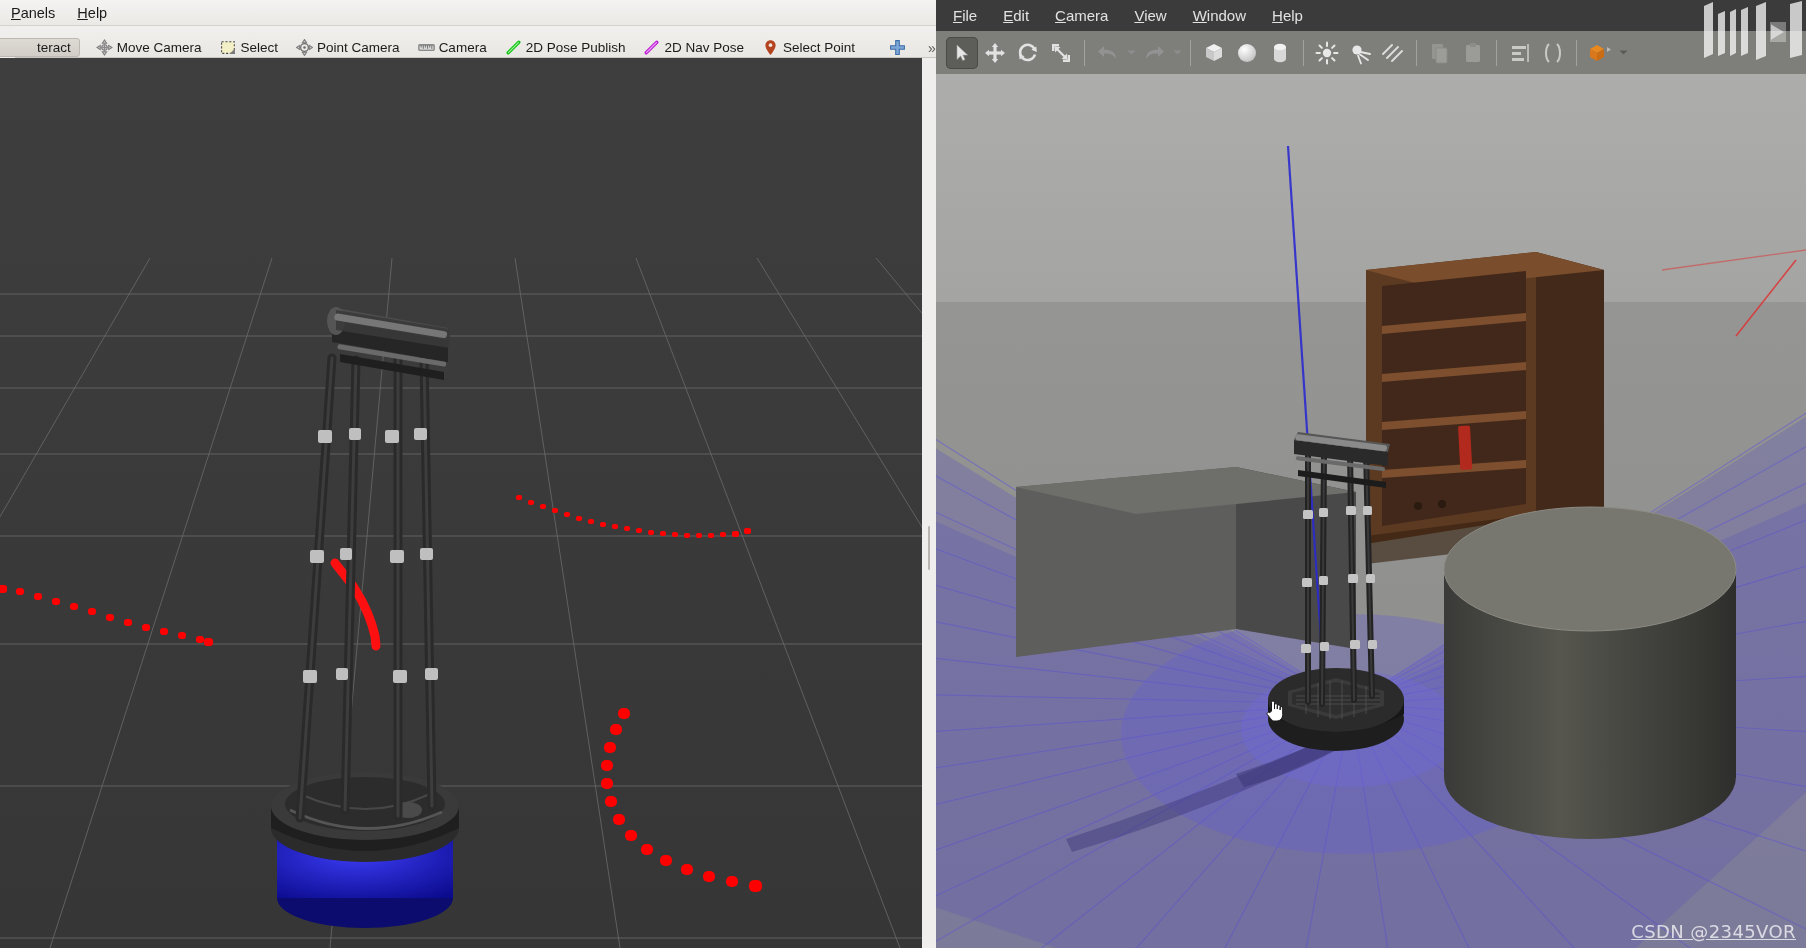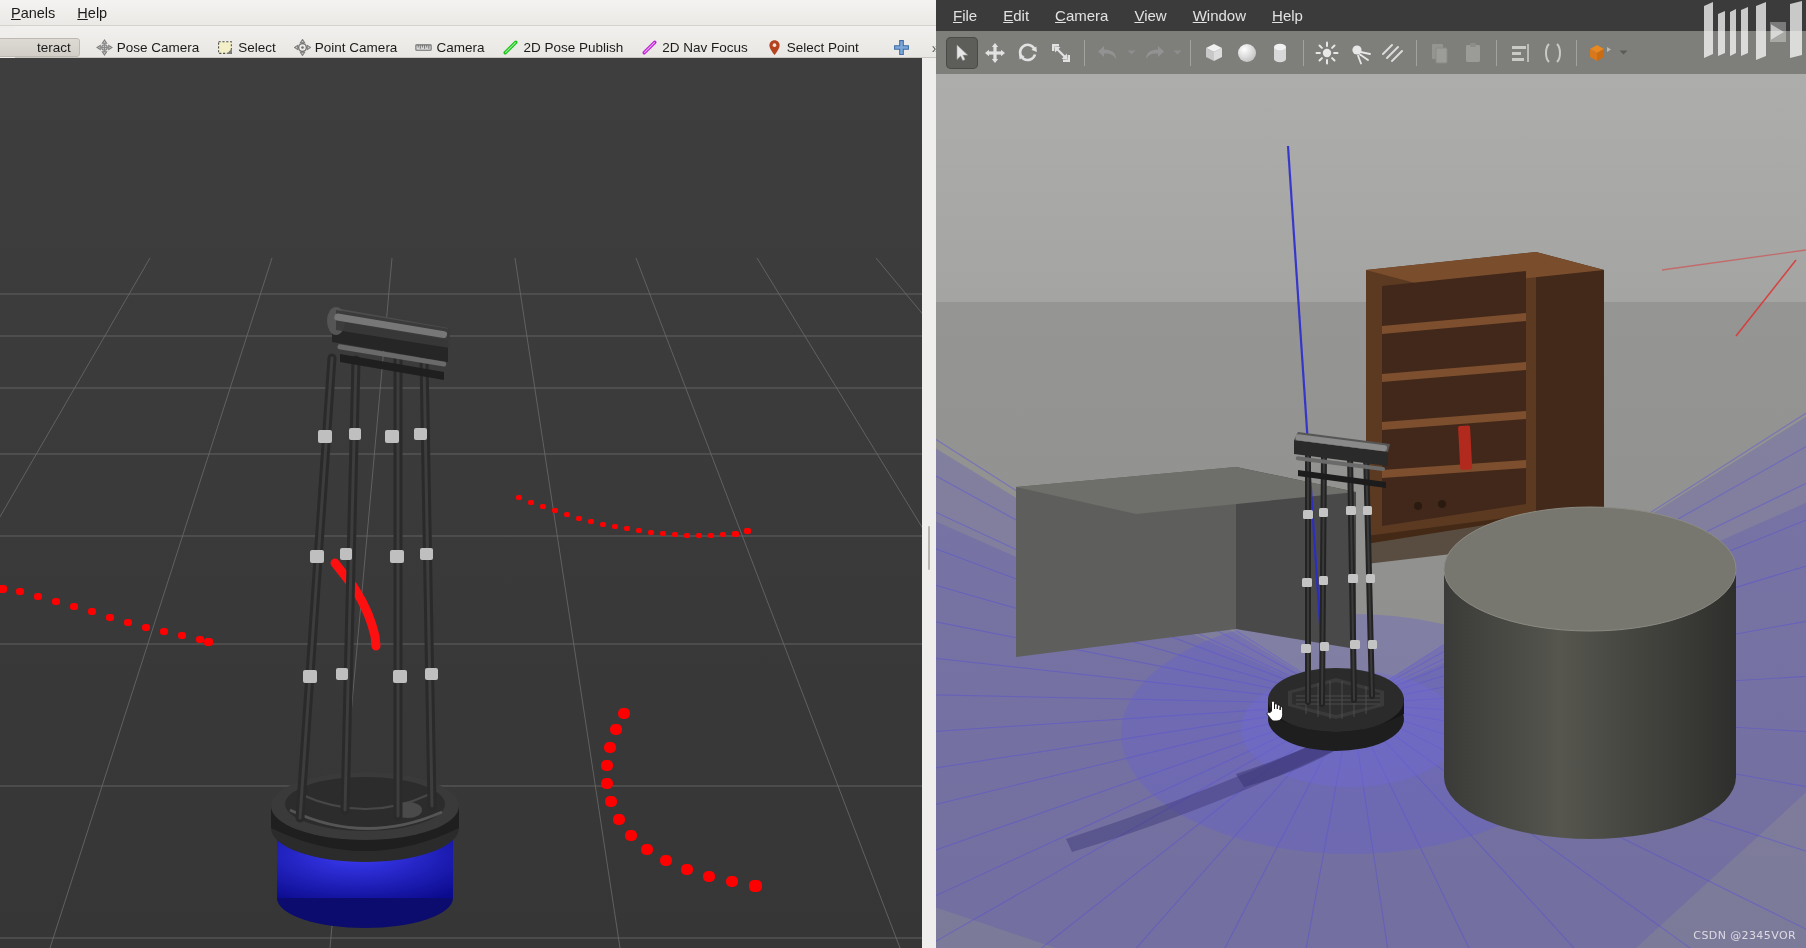--- a/index.html
+++ b/index.html
@@ -116,23 +116,23 @@
     font-size: 36px; letter-spacing: 4px; color: rgba(255,255,255,0.55);
     font-family: "DejaVu Sans", sans-serif; font-weight: 600;
     pointer-events:none; white-space:nowrap;
   }
   #wm-bili {
     position:absolute; left: 1700px; top: 0px; width: 106px; height: 62px;
     pointer-events:none; opacity: .85;
   }
   #wm-csdn {
     position:absolute; right: 10px; bottom: 6px;
-    font-size: 11px; color: rgba(255,255,255,0.72);
+    font-size: 18px; color: rgba(255,255,255,0.72);
     font-family: "DejaVu Sans", sans-serif;
-    letter-spacing: .4px; pointer-events:none;
+    letter-spacing: .4px; pointer-events:none;text-decoration:underline;
   }
 
   #gz-cursor { position:absolute; left:1266px; top:772px; width:18px; height:24px; pointer-events:none;}
 </style>
 </head>
 <body>
 
 <div id="root">
 
   <div id="rviz">
@@ -154,21 +154,21 @@
         <svg class="tb-ico" viewBox="0 0 16 16">
           <g stroke="#7d7d7d" stroke-width="1" fill="#c9c9c9">
             <path d="M8 1 L10 4 L6 4 Z"></path>
               <path d="M8 15 L10 12 L6 12 Z"></path>
             <path d="M1 8 L4 6 L4 10 Z"></path>
               <path d="M15 8 L12 6 L12 10 Z"></path>
             <circle cx="8" cy="8" r="2.6"></circle>
           </g>
           <path d="M8 4 V12 M4 8 H12" stroke="#8a8a8a" stroke-width="1" fill="none"></path>
         </svg>
-        <span>Pose Camera</span>
+        <span>Move Camera</span>
       </div>
 
       <div class="tb-btn">
         <svg class="tb-ico" viewBox="0 0 16 16">
           <rect x="1.5" y="2.5" width="12" height="11" fill="#f3efc6" stroke="#4a4a4a" stroke-width="1" stroke-dasharray="2 1.6"></rect>
           <path d="M9 14 L14 14 L14 9 Z" fill="#7b7b7b"></path>
         </svg>
         <span>Select</span>
       </div>
 
@@ -200,21 +200,21 @@
           <path d="M3.4 12.6 L12.6 3.4" stroke="#9bf09b" stroke-width="1.1" stroke-linecap="round"></path>
         </svg>
         <span>2D Pose Publish</span>
       </div>
 
       <div class="tb-btn">
         <svg class="tb-ico" viewBox="0 0 16 16">
           <path d="M3 13 L13 3" stroke="#c020d8" stroke-width="3.2" stroke-linecap="round"></path>
           <path d="M3.4 12.6 L12.6 3.4" stroke="#efaaf7" stroke-width="1.1" stroke-linecap="round"></path>
         </svg>
-        <span>2D Nav Focus</span>
+        <span>2D Nav Pose</span>
       </div>
 
       <div class="tb-btn">
         <svg class="tb-ico" viewBox="0 0 16 16">
           <path d="M8 1.2 C5.3 1.2 3.2 3.3 3.2 6 C3.2 9.3 8 15 8 15 C8 15 12.8 9.3 12.8 6 C12.8 3.3 10.7 1.2 8 1.2 Z" fill="#b4441f"></path>
           <circle cx="8" cy="5.8" r="1.7" fill="#f0e6de"></circle>
         </svg>
         <span>Select Point</span>
       </div>
 

